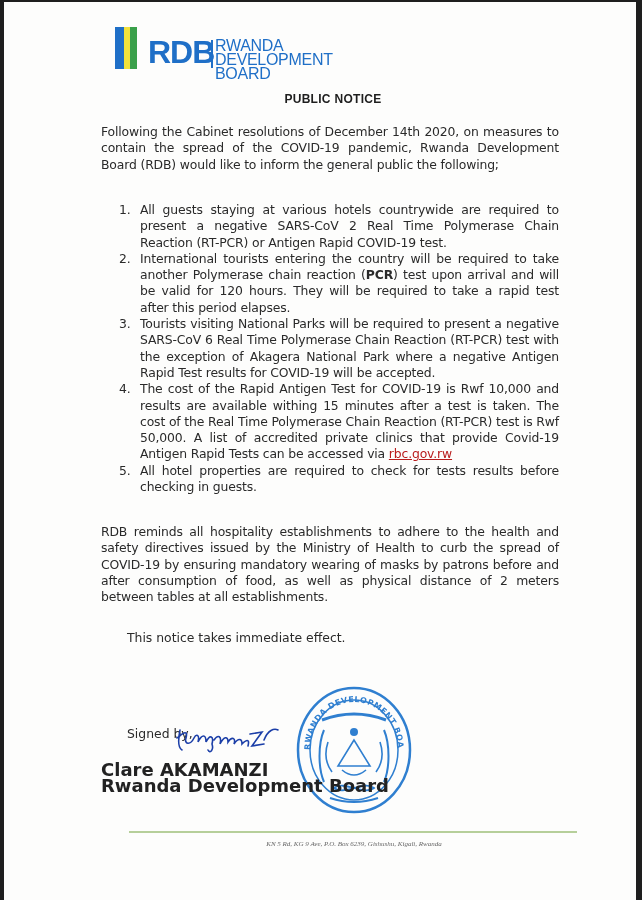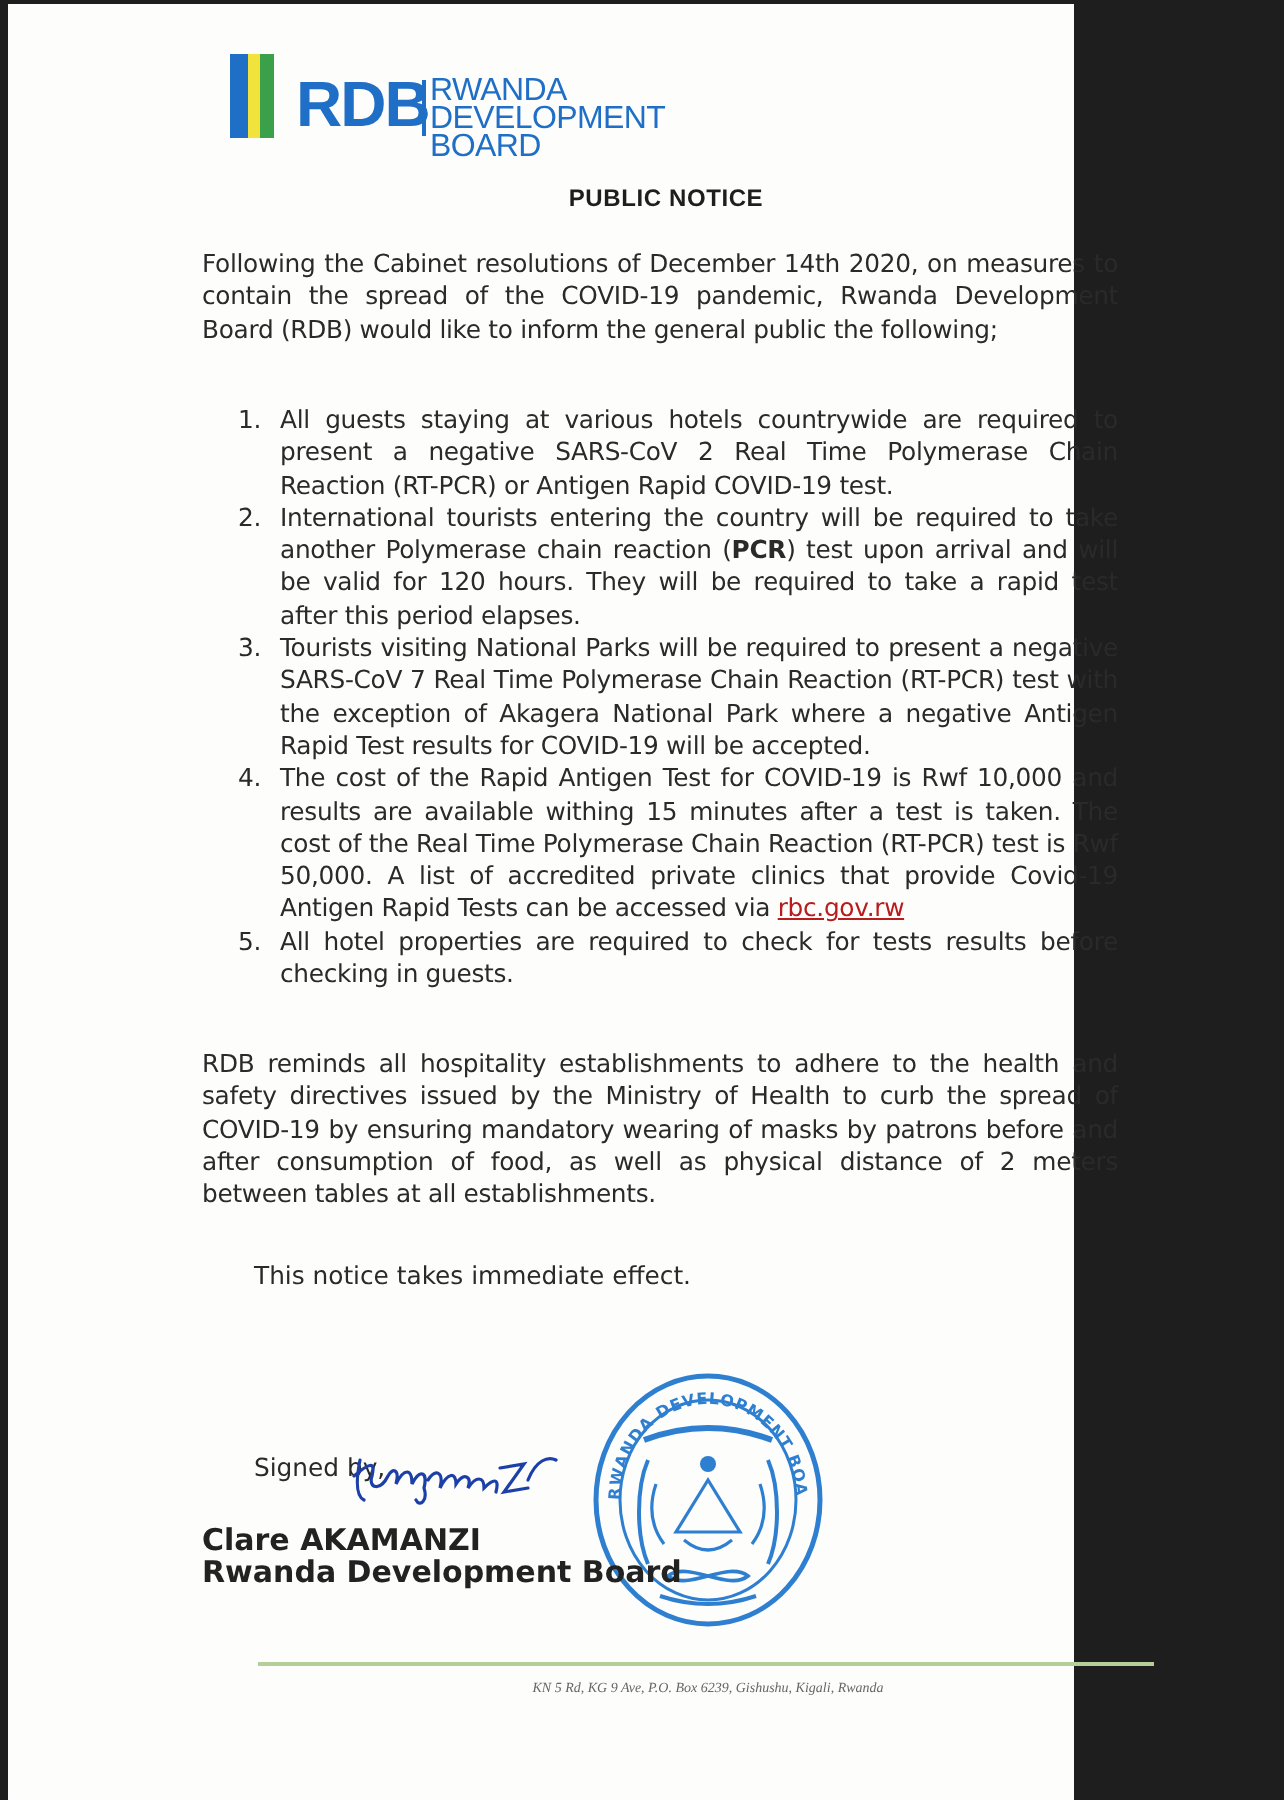--- a/index.html
+++ b/index.html
@@ -2,21 +2,21 @@
 <html><head>
 <meta charset="utf-8">
 <style>
   html, body { margin: 0; padding: 0; }
   body {
     width: 642px; height: 900px; overflow: hidden;
     background: #1e1e1e;
     font-family: "DejaVu Sans", sans-serif;
   }
   .page {
-    position: absolute; left: 4px; top: 2px; width: 533px; height: 898px;
+    position: absolute; left: 4px; top: 2px; width: 632px; height: 898px;
     background: #fdfdfc;
     color: #2b2b2b;
   }
   
   .logo { position: absolute; left: 111px; top: 25px; height: 44px; width: 240px; }
   .bar { position: absolute; top: 0; height: 42px; }
   .bar.blue { left: 0; width: 9px; background: #1f6fc7; }
   .bar.yellow { left: 9px; width: 6px; background: #f2e23c; }
   .bar.green { left: 15px; width: 7px; background: #3aa04a; }
   .logo-rdb {
@@ -40,21 +40,21 @@
     font-size: 12.4px; line-height: 16.3px; text-align: justify; color: #2a2a2a;
     letter-spacing: -0.15px;
   }
   .list { position: absolute; left: 97px; width: 458px; top: 200px; margin: 0; padding: 0; list-style: none; }
   .list li { position: relative; padding-left: 39px; font-size: 12.4px; line-height: 16.3px; text-align: justify; color: #2a2a2a; letter-spacing: -0.15px; }
   .list .num { position: absolute; left: 18px; top: 0; }
   .list b { font-weight: bold; }
   .link { color: #b91c1c; text-decoration: underline; }
   .plain { position: absolute; left: 97px; font-size: 12.4px; color: #2a2a2a; margin-left: 26px; }
   sup { font-size: 7px; }
-  .sig-block { position: absolute; left: 97px; top: 760px; font-weight: bold; font-size: 15px; line-height: 16px; color: #222; }
+  .sig-block { position: absolute; left: 97px; top: 760px; font-weight: bold; font-size: 18px; line-height: 16px; color: #222; }
   .signature { position: absolute; left: 170px; top: 718px; width: 110px; height: 36px; }
   .seal { position: absolute; left: 290px; top: 682px; width: 118px; height: 130px; }
   .footer-rule { position: absolute; left: 125px; top: 829px; width: 448px; height: 2px; background: #b6cf9a; }
   .footer-addr { position: absolute; left: 0; width: 700px; top: 838px; text-align: center; font-family: "Liberation Serif", serif; font-style: italic; font-size: 7px; color: #666; }
 </style>
 </head>
 <body>
 
 <div class="page">
 
@@ -78,21 +78,21 @@
     <li>
       <span class="num">1.</span>
       <span>All guests staying at various hotels countrywide are required to present a negative SARS-CoV 2 Real Time Polymerase Chain Reaction (RT-PCR) or Antigen Rapid COVID-19 test.</span>
     </li>
     <li>
       <span class="num">2.</span>
       <span>International tourists entering the country will be required to take another Polymerase chain reaction (</span><b>PCR</b><span>) test upon arrival and will be valid for 120 hours. They will be required to take a rapid test after this period elapses.</span>
     </li>
     <li>
       <span class="num">3.</span>
-      <span>Tourists visiting National Parks will be required to present a negative SARS-CoV 7 Real Time Polymerase Chain Reaction (RT-PCR) test with the exception of Akagera National Park where a negative Antigen Rapid Test results for COVID-19 will be accepted.</span>
+      <span>Tourists visiting National Parks will be required to present a negative SARS-CoV 6 Real Time Polymerase Chain Reaction (RT-PCR) test with the exception of Akagera National Park where a negative Antigen Rapid Test results for COVID-19 will be accepted.</span>
     </li>
     <li>
       <span class="num">4.</span>
       <span>The cost of the Rapid Antigen Test for COVID-19 is Rwf 10,000 and results are available withing 15 minutes after a test is taken. The cost of the Real Time Polymerase Chain Reaction (RT-PCR) test is Rwf 50,000. A list of accredited private clinics that provide Covid-19 Antigen Rapid Tests can be accessed via </span><a class="link">rbc.gov.rw</a>
     </li>
     <li>
       <span class="num">5.</span>
       <span>All hotel properties are required to check for tests results before checking in guests.</span>
     </li>
   </ol>

